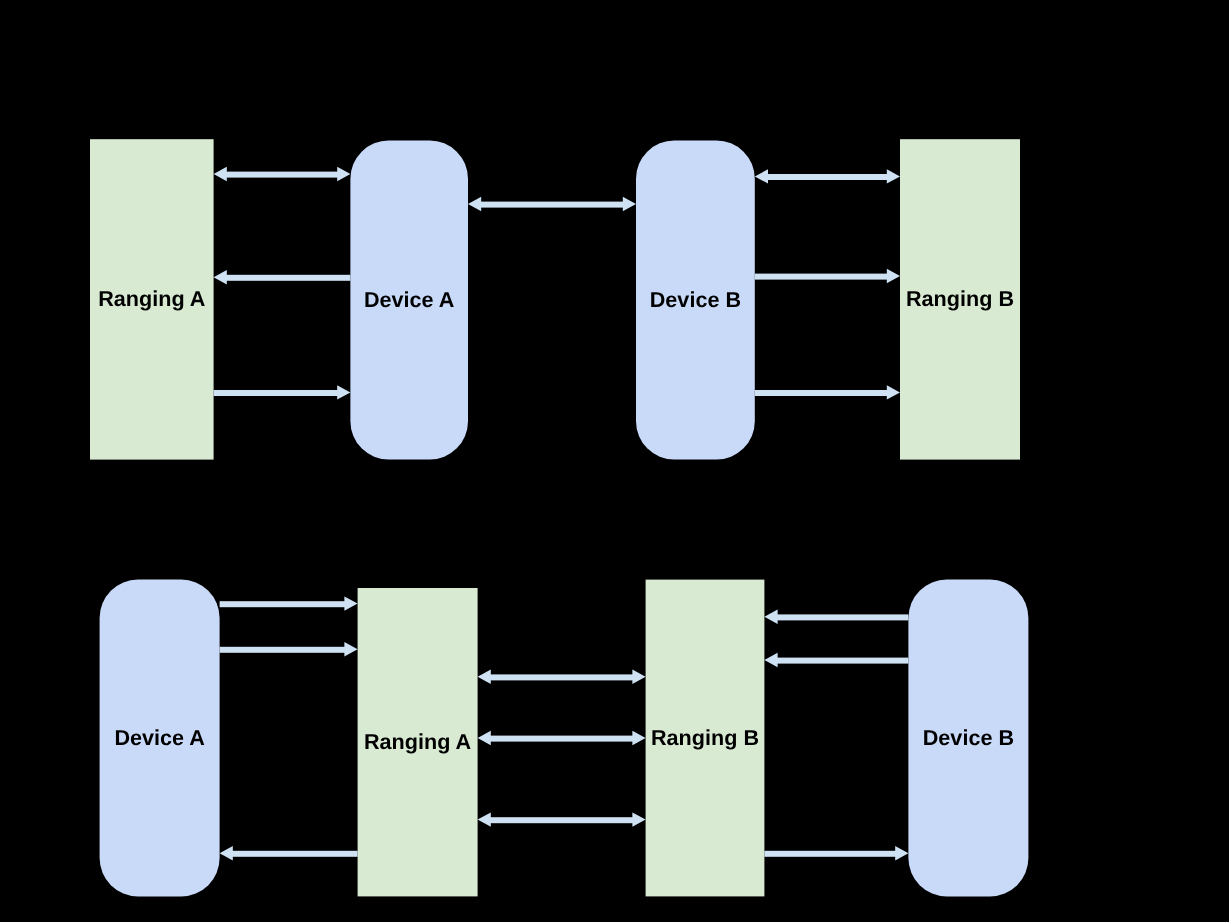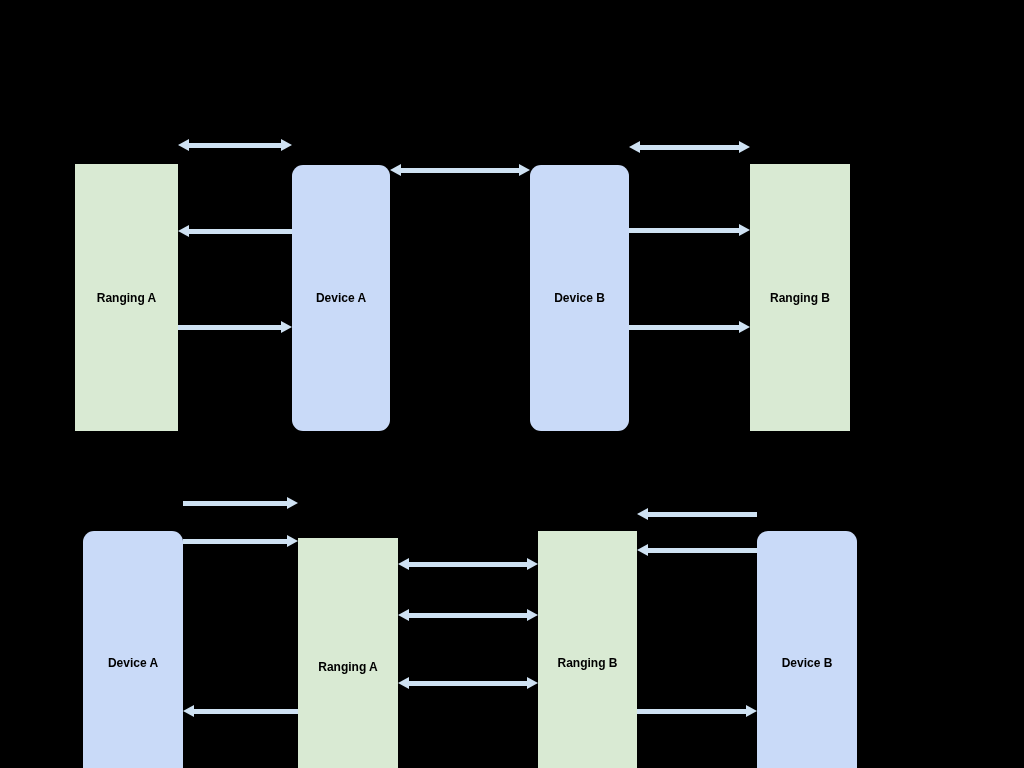--- a/index.html
+++ b/index.html
@@ -20,27 +20,26 @@
     position: relative;
     width: 1024px; height: 768px;
     background: var(--background);
   }
   .box {
     position: absolute;
     display: flex;
     align-items: center;
     justify-content: center;
     font-weight: bold;
-    font-size: 12px;
+    font-size: 18px;
     color: var(--label-text);
     text-align: center;
-    margin-top: 48px;
   }
   .box.ranging { background: var(--ranging-fill); }
-  .box.device  { background: var(--device-fill); border-radius: 11px; align-items: center; }
+  .box.device  { background: var(--device-fill); border-radius: 32px; align-items: center; }
   .arrow {
     position: absolute;
     height: 13px;
   }
   .arrow .shaft {
     position: absolute;
     top: 4px;
     height: 5px;
     left: 0; right: 0;
     background: var(--arrow);

